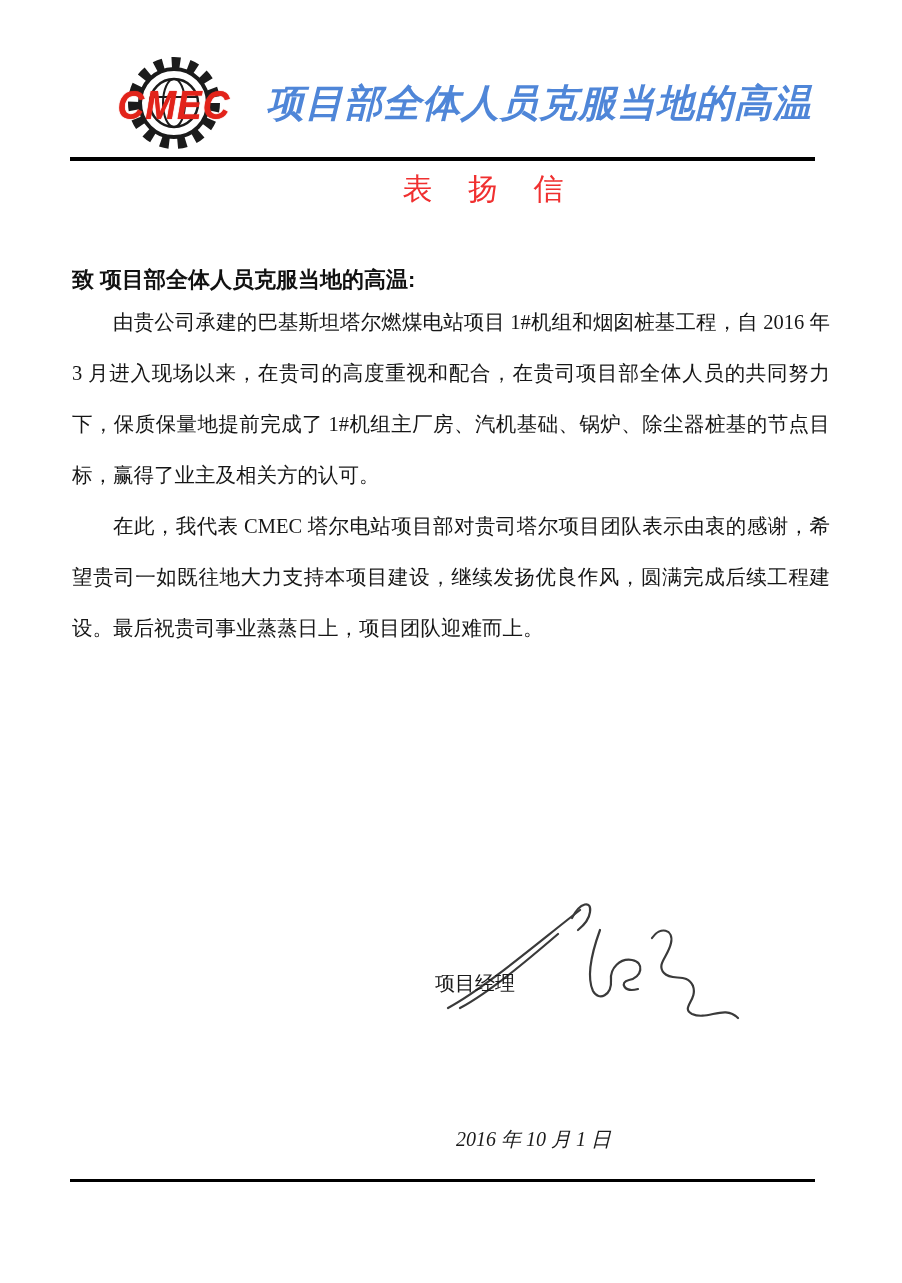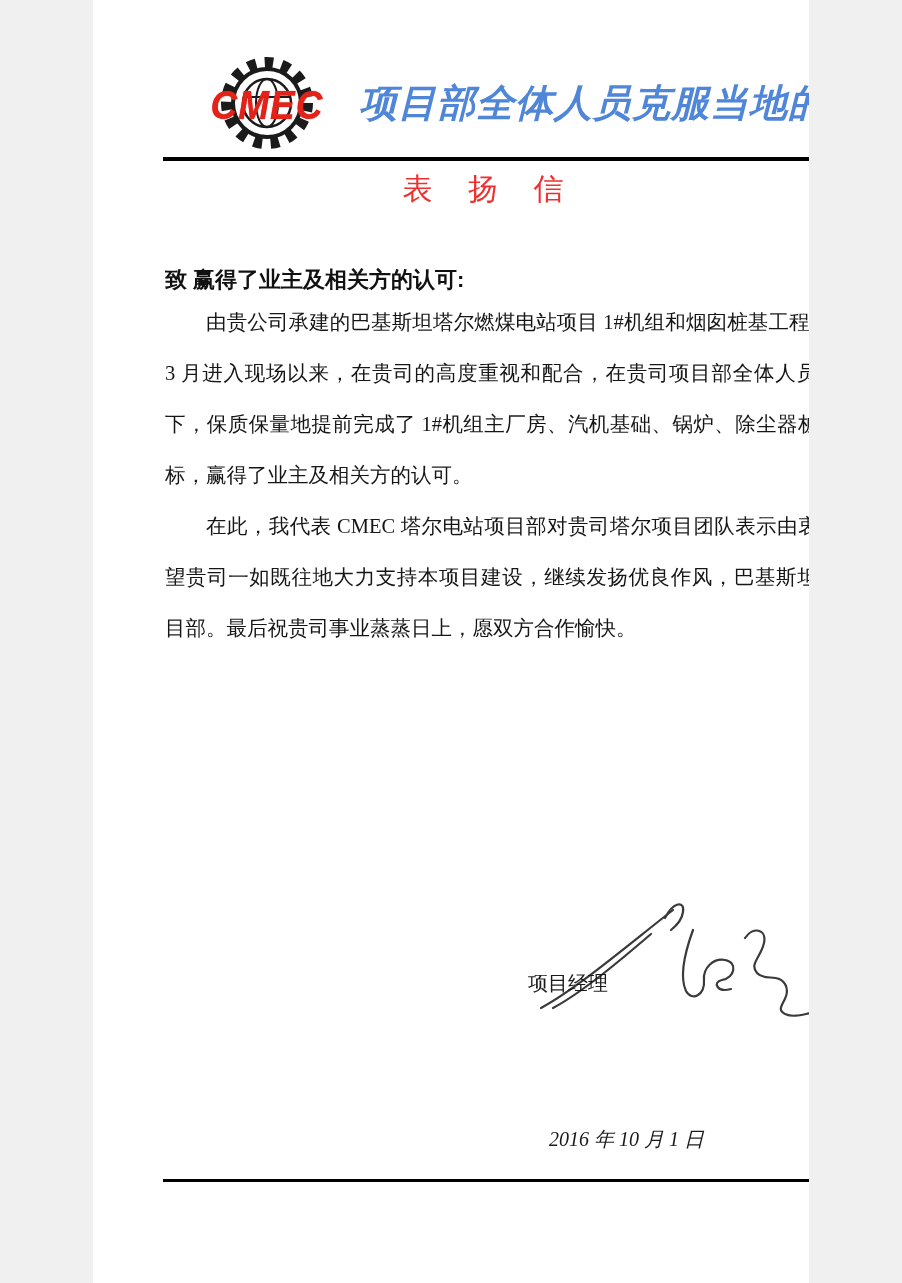--- a/index.html
+++ b/index.html
@@ -2,21 +2,21 @@
 <html><head>
 <meta charset="utf-8">
 <style>
   html, body {
     margin: 0;
     padding: 0;
     background: #f0f0f0;
   }
   .page {
     position: relative;
-    width: 716px;
+    width: 902px;
     height: 1283px;
     margin: 0 auto;
     background: #ffffff;
     overflow: hidden;
     font-family: "Liberation Serif", serif;
     color: #1a1a1a;
   }
 
   
   .letterhead {
@@ -186,25 +186,25 @@
     </div>
     <div class="company">
       <div class="company-cn">项目部全体人员克服当地的高温</div>
     </div>
   </div>
 
   <div class="rule rule-top"></div>
 
   <h1 class="title">表 扬 信</h1>
 
-  <p class="salutation">致 赢得了业主及相关方的认可:</p>
+  <p class="salutation">致 项目部全体人员克服当地的高温:</p>
 
   <div class="body-text">
     <p>由贵公司承建的巴基斯坦塔尔燃煤电站项目 1#机组和烟囱桩基工程，自 2016 年 3 月进入现场以来，在贵司的高度重视和配合，在贵司项目部全体人员的共同努力下，保质保量地提前完成了 1#机组主厂房、汽机基础、锅炉、除尘器桩基的节点目标，赢得了业主及相关方的认可。</p>
-    <p>在此，我代表 CMEC 塔尔电站项目部对贵司塔尔项目团队表示由衷的感谢，希望贵司一如既往地大力支持本项目建设，继续发扬优良作风，巴基斯坦塔尔电站项目部。最后祝贵司事业蒸蒸日上，愿双方合作愉快。</p>
+    <p>在此，我代表 CMEC 塔尔电站项目部对贵司塔尔项目团队表示由衷的感谢，希望贵司一如既往地大力支持本项目建设，继续发扬优良作风，圆满完成后续工程建设。最后祝贵司事业蒸蒸日上，项目团队迎难而上。</p>
   </div>
 
   <svg class="sign-svg" viewBox="0 0 300 128" aria-hidden="true">
     <g fill="none" stroke="#3a3a3a" stroke-width="2.2" stroke-linecap="round">
 
       <path d="M 8,112 C 45,92 100,45 140,14"></path>
       <path d="M 20,112 C 50,96 90,62 118,38"></path>
 
       <path d="M 132,22 C 140,6 152,4 150,16 C 149,24 143,30 138,34"></path>
 

